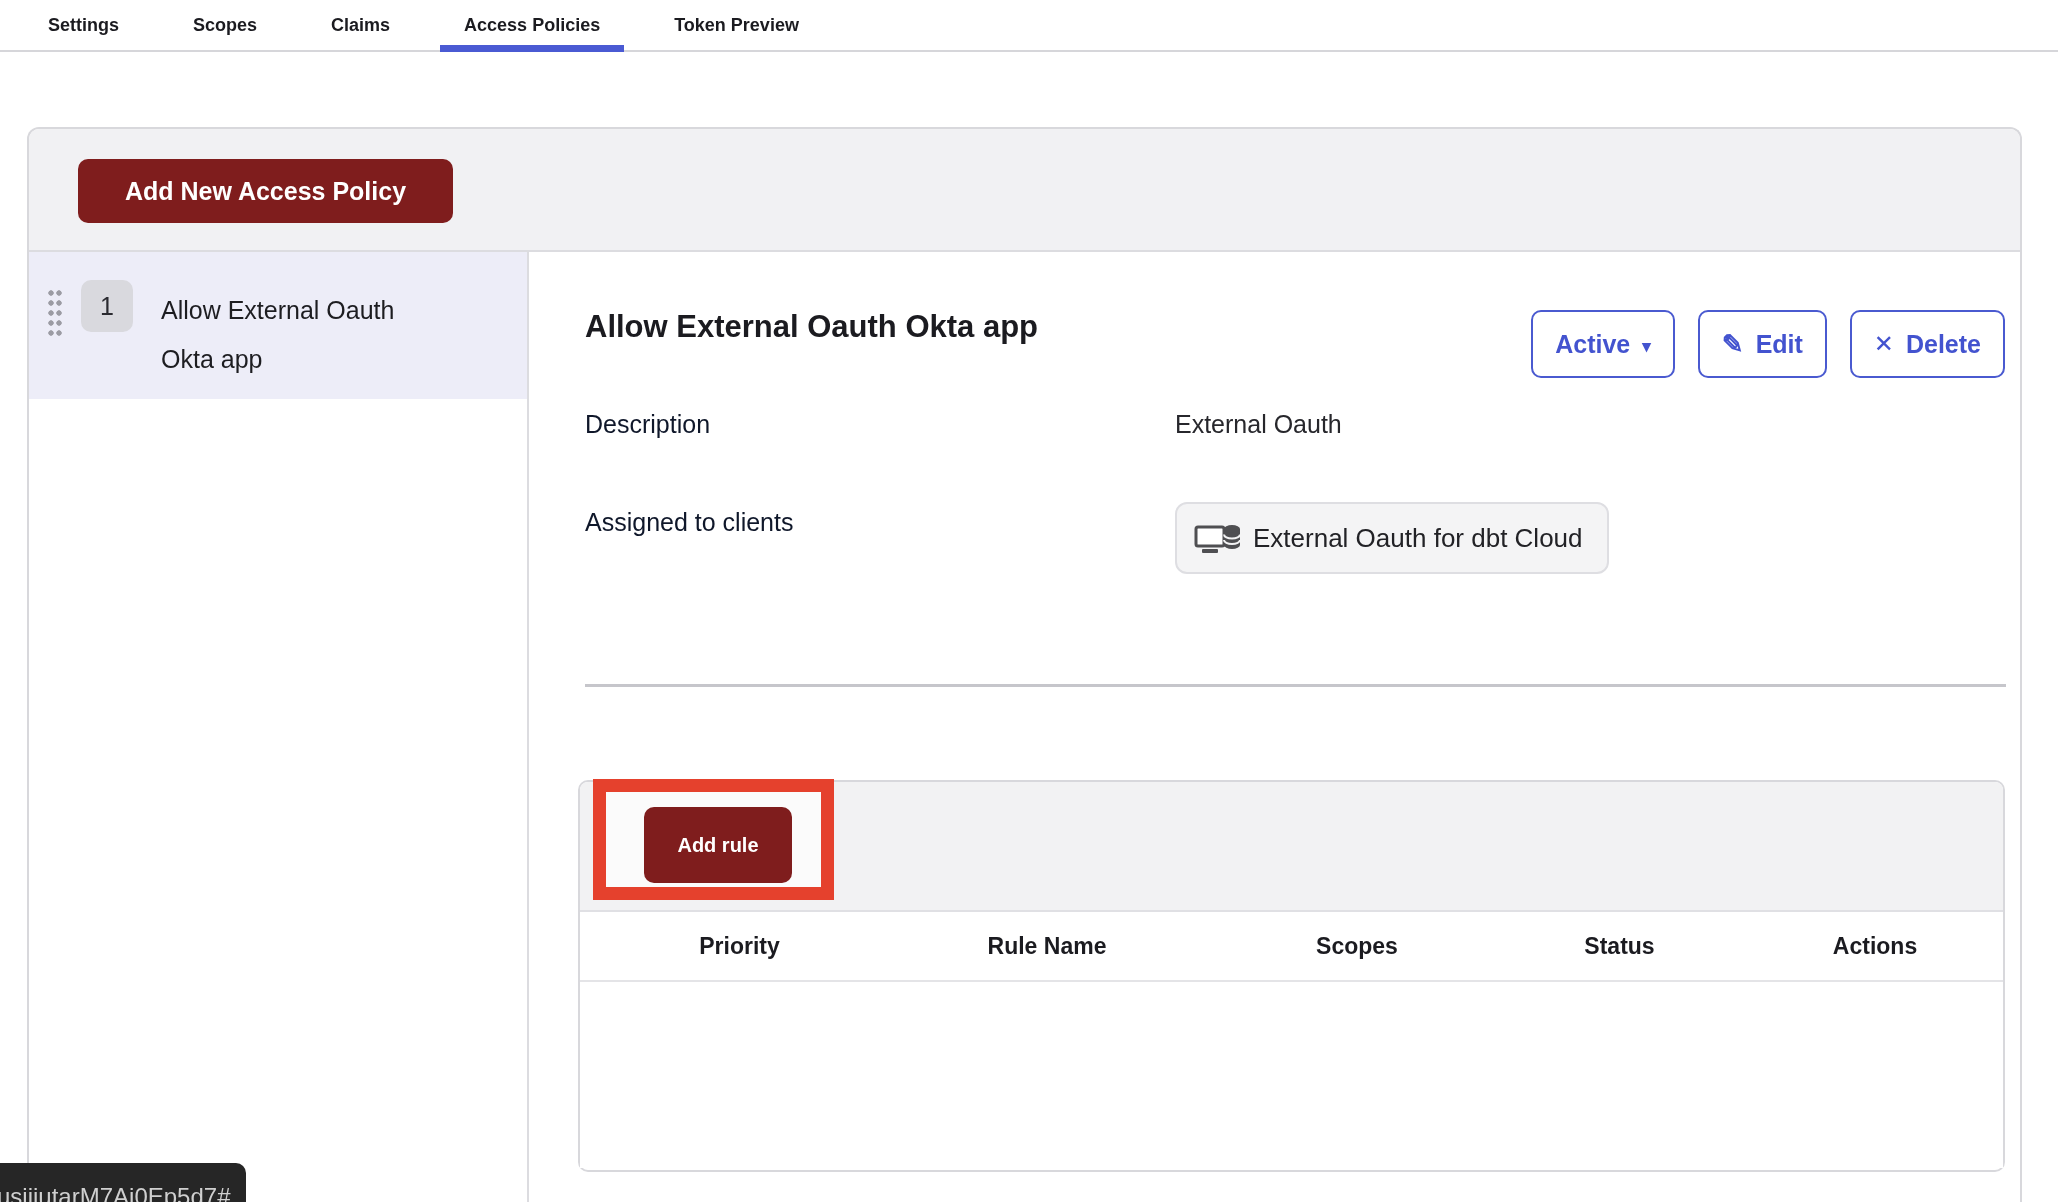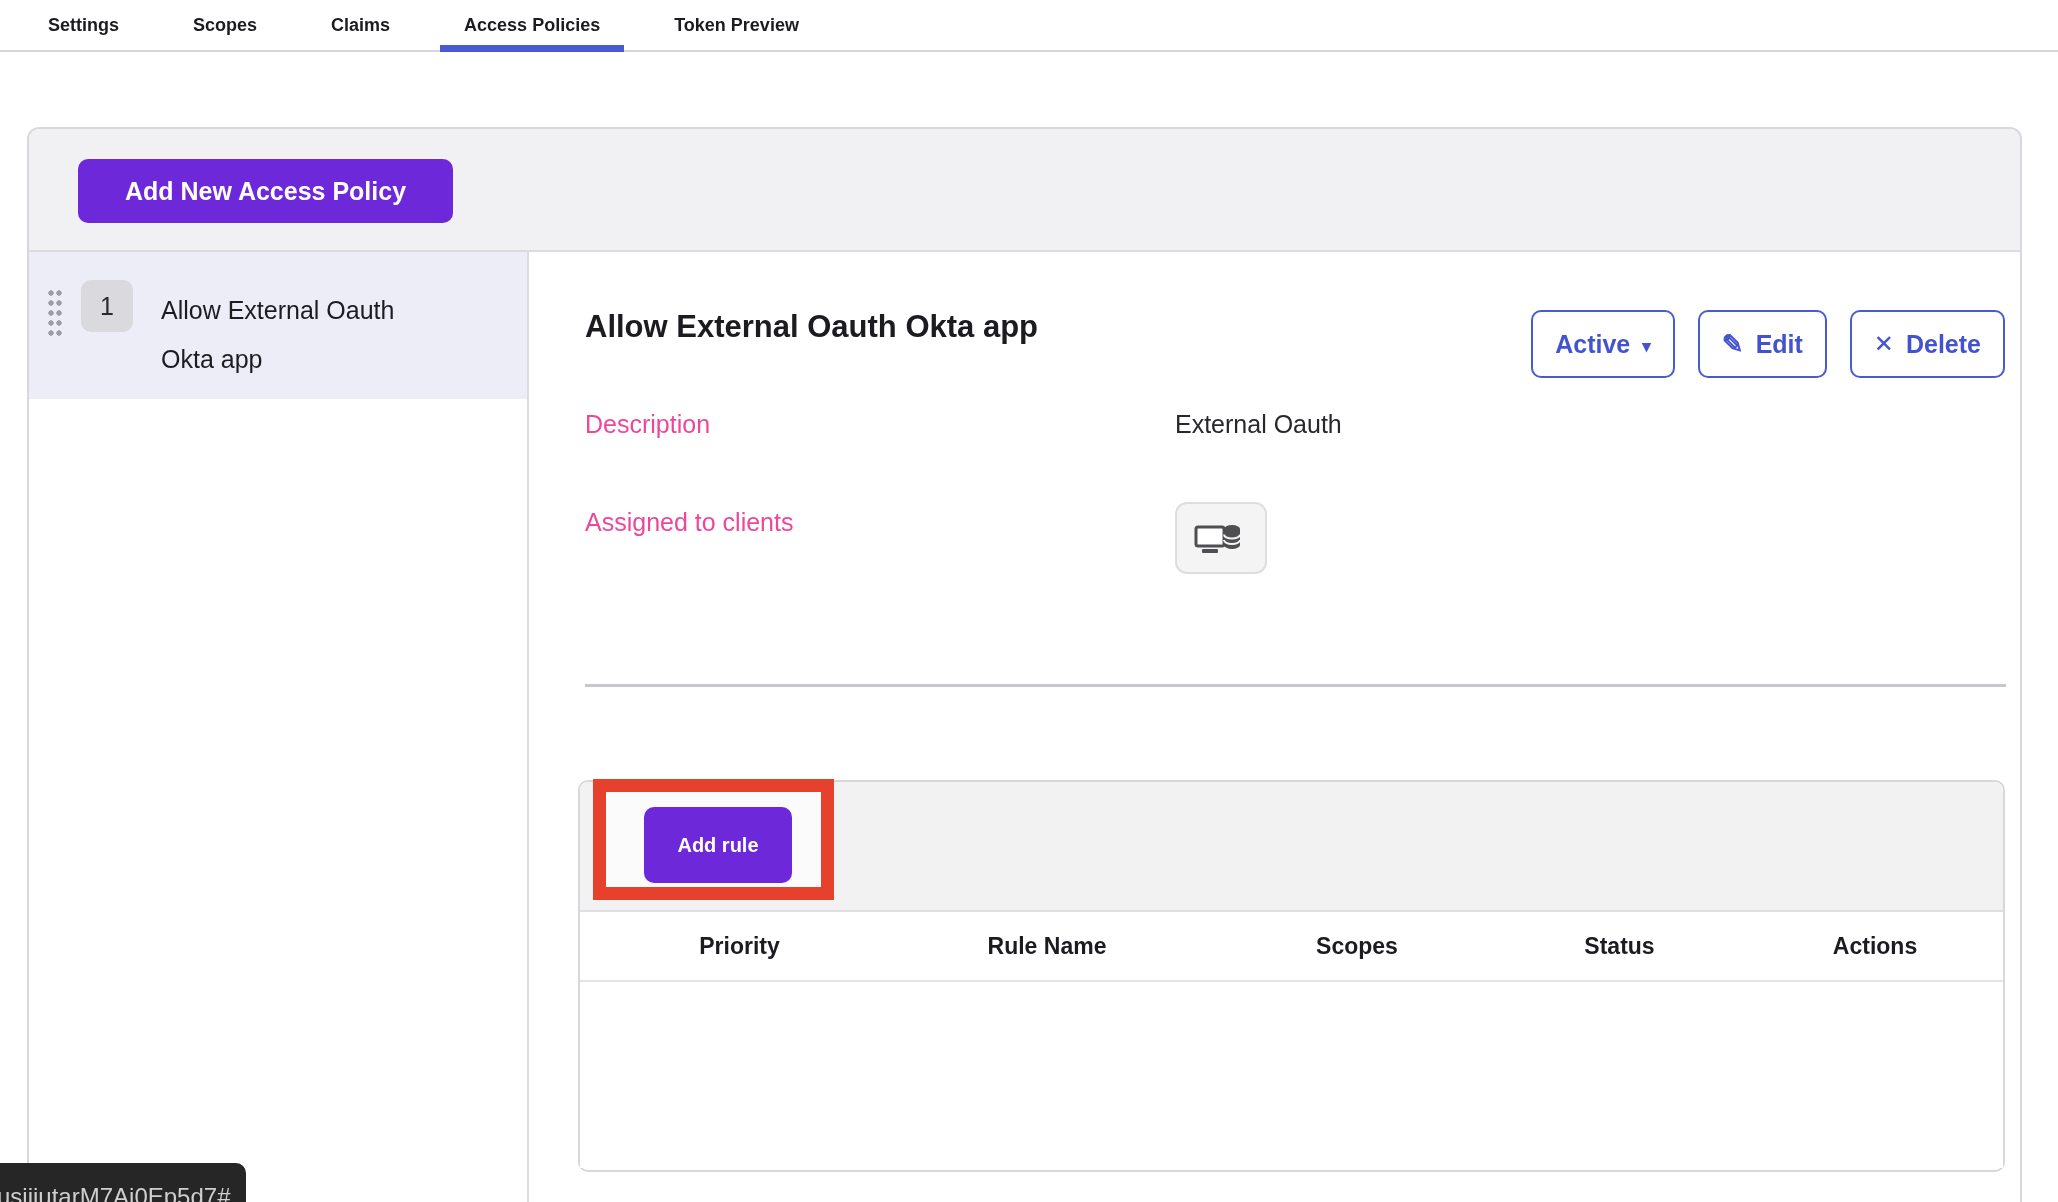--- a/index.html
+++ b/index.html
@@ -58,21 +58,21 @@
     background: #ffffff;
   }
   .card-band {
     position: relative;
     height: 123px;
     background: #f1f1f3;
     border-radius: 10px 10px 0 0;
     border-bottom: 2px solid #dcdce0;
   }
   .btn-primary {
-    background: #6d28d9;
+    background: #7f1d1d;
     color: #ffffff;
     border: none;
     border-radius: 10px;
     font-family: "Liberation Sans", sans-serif;
     font-weight: 700;
     display: flex;
     align-items: center;
     justify-content: center;
     cursor: pointer;
   }
@@ -165,21 +165,21 @@
     justify-content: center;
     gap: 12px;
     padding: 0 22px;
     cursor: pointer;
     white-space: nowrap;
   }
   .caret { font-size: 17px; position: relative; top: 2px; }
   .edit-glyph { font-size: 26px; }
   .x-glyph { font-size: 24px; font-weight: 400; }
 
-  .field-label { position: absolute; font-size: 25px; color: #ec4899; }
+  .field-label { position: absolute; font-size: 25px; color: #0f172a; }
   .field-value { position: absolute; font-size: 25px; color: #27272c; }
   .lbl-description { left: 56px; top: 158px; }
   .val-description { left: 646px; top: 158px; }
   .lbl-assigned { left: 56px; top: 256px; }
 
   .client-chip {
     position: absolute;
     left: 646px; top: 250px;
     height: 72px;
     background: #f4f4f5;
@@ -326,20 +326,21 @@
             <g fill="#4f4f52">
               <rect x="31" y="9" width="16" height="16"></rect>
               <ellipse cx="39" cy="9" rx="8" ry="4"></ellipse>
               <ellipse cx="39" cy="25" rx="8" ry="4"></ellipse>
             </g>
             <g stroke="#f4f4f5" stroke-width="2" fill="none">
               <path d="M31 14.5 a8 4 0 0 0 16 0"></path>
               <path d="M31 20 a8 4 0 0 0 16 0"></path>
             </g>
           </svg>
+          <span>External Oauth for dbt Cloud</span>
         </div>
 
         <div class="detail-divider"></div>
 
         <div class="rules-panel">
           <div class="rules-band">
             <div class="annotation-red"></div>
             <button class="btn-primary add-rule-btn">Add rule</button>
           </div>
           <div class="rules-header">

